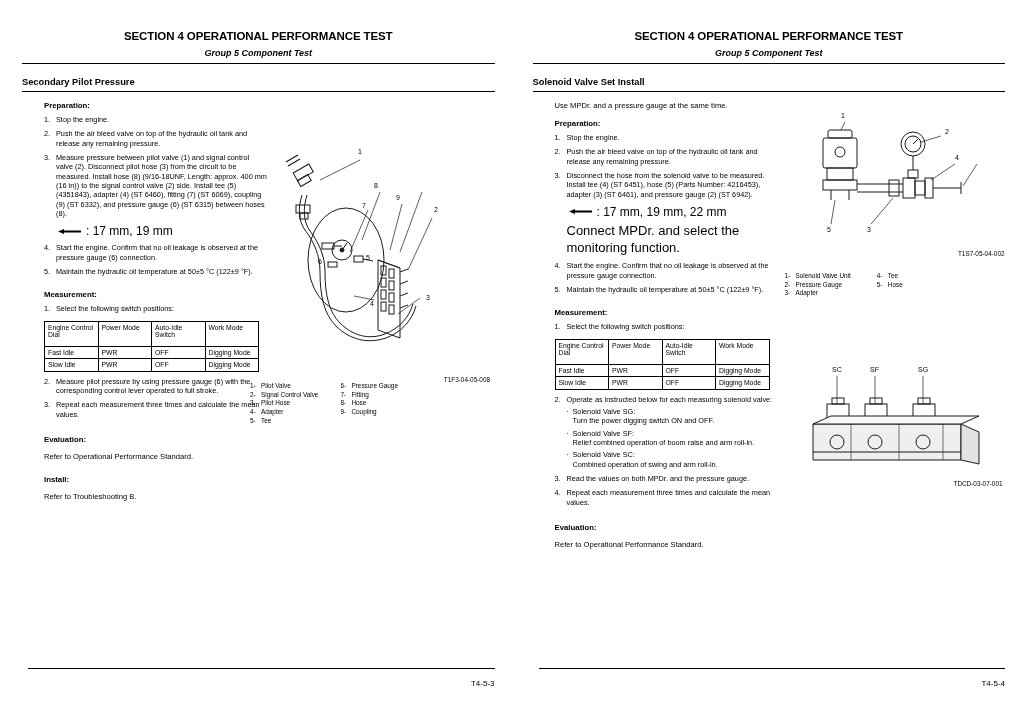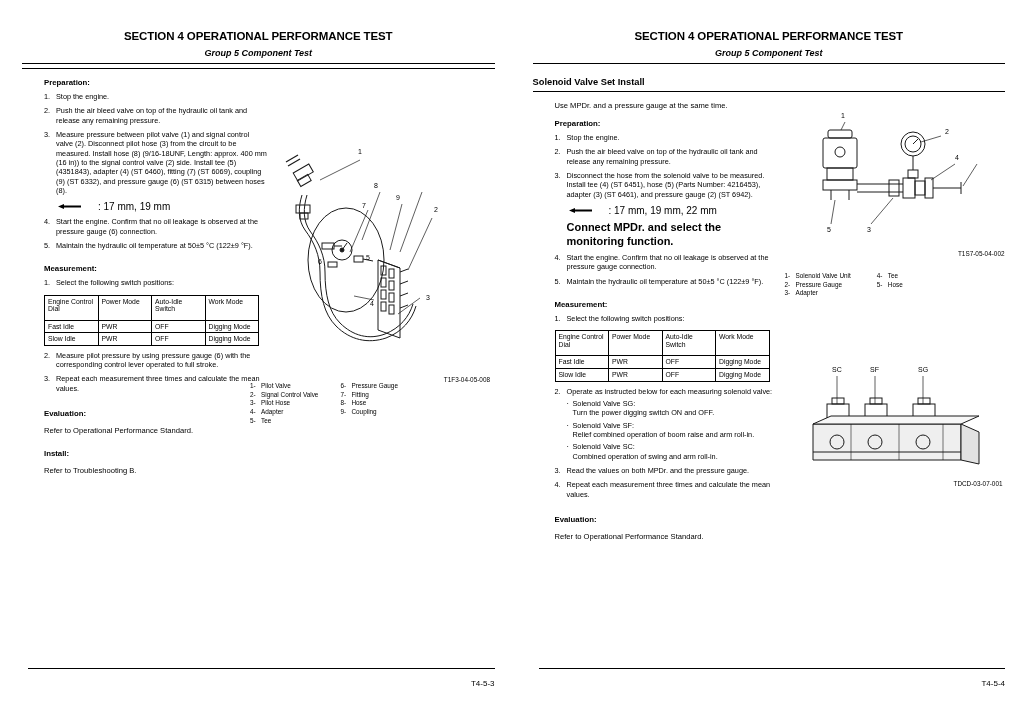--- a/index.html
+++ b/index.html
@@ -11,26 +11,26 @@
   .hdr-sub{text-align:center;font-weight:bold;font-size:9px;margin-top:6px;font-style:italic;}
   .hdr-rule{border-top:1.6px solid #000;margin-top:5px;}
   .sect-title{font-weight:bold;font-size:9.3px;margin-top:13px;}
   .sect-rule{border-top:1px solid #000;margin-top:4px;}
   .body-col{position:relative;width:100%;}
   .lead{font-size:7.6px;margin:9px 0 0 22px;}
   .subhead{font-weight:bold;font-size:7.8px;margin:9px 0 0 22px;}
   ol.steps{list-style:none;margin:4px 0 0 0;padding:0;}
   ol.steps>li{position:relative;font-size:7.3px;line-height:1.28;margin-top:5px;padding-left:34px;}
   ol.steps>li .num{position:absolute;left:22px;top:0;width:12px;}
-  .note{font-size:11px;line-height:1.28;margin-top:4px;margin-left:34px;font-weight:bold;}
+  .note{font-size:13px;line-height:1.28;margin-top:4px;margin-left:34px;}
   .bullets{list-style:none;margin:3px 0 0 0;padding:0;}
   .bullets li{position:relative;font-size:7.3px;line-height:1.28;padding-left:40px;margin-top:2px;}
   .bullets li .dot{position:absolute;left:34px;top:0;}
   .sub-line{font-size:7.3px;line-height:1.28;margin-left:40px;}
-  .wrench{margin:6px 0 0 34px;font-size:10px;display:flex;align-items:center;gap:16px;}
+  .wrench{margin:6px 0 0 34px;font-size:12px;display:flex;align-items:center;gap:4px;}
   .wrench svg{display:block;}
   table.sw{border-collapse:collapse;margin:7px 0 0 22px;width:215px;table-layout:fixed;}
   table.sw td{border:0.9px solid #000;font-size:6.8px;padding:2px 3px;vertical-align:top;line-height:1.12;}
   table.sw td.h{height:20px;}
   .figwrap{position:absolute;}
   .figcap{font-size:6.4px;}
   .legend{font-size:6.4px;line-height:1.35;}
   .legend .row{display:flex;}
   .legend .k{width:11px;flex:none;}
   .footer{position:absolute;left:28px;right:16px;bottom:36px;}
@@ -42,20 +42,21 @@
 <body>
 
 <div class="spread">
 
   <div class="page">
     <div class="content">
       <div class="hdr-title">SECTION 4 OPERATIONAL PERFORMANCE TEST</div>
       <div class="hdr-sub">Group 5 Component Test</div>
       <div class="hdr-rule"></div>
 
+      <div class="sect-title">Secondary Pilot Pressure</div>
       <div class="sect-rule"></div>
 
       <div class="body-col" style="width:245px;">
         <div class="subhead">Preparation:</div>
         <ol class="steps">
           <li><span class="num">1.</span><span>Stop the engine.</span></li>
           <li><span class="num">2.</span><span>Push the air bleed valve on top of the hydraulic oil tank and release any remaining pressure.</span></li>
           <li><span class="num">3.</span><span>Measure pressure between pilot valve (1) and signal control valve (2). Disconnect pilot hose (3) from the circuit to be measured. Install hose (8) (9/16-18UNF, Length: approx. 400 mm (16 in)) to the signal control valve (2) side. Install tee (5) (4351843), adapter (4) (ST 6460), fitting (7) (ST 6069), coupling (9) (ST 6332), and pressure gauge (6) (ST 6315) between hoses (8).</span></li>
         </ol>
 

